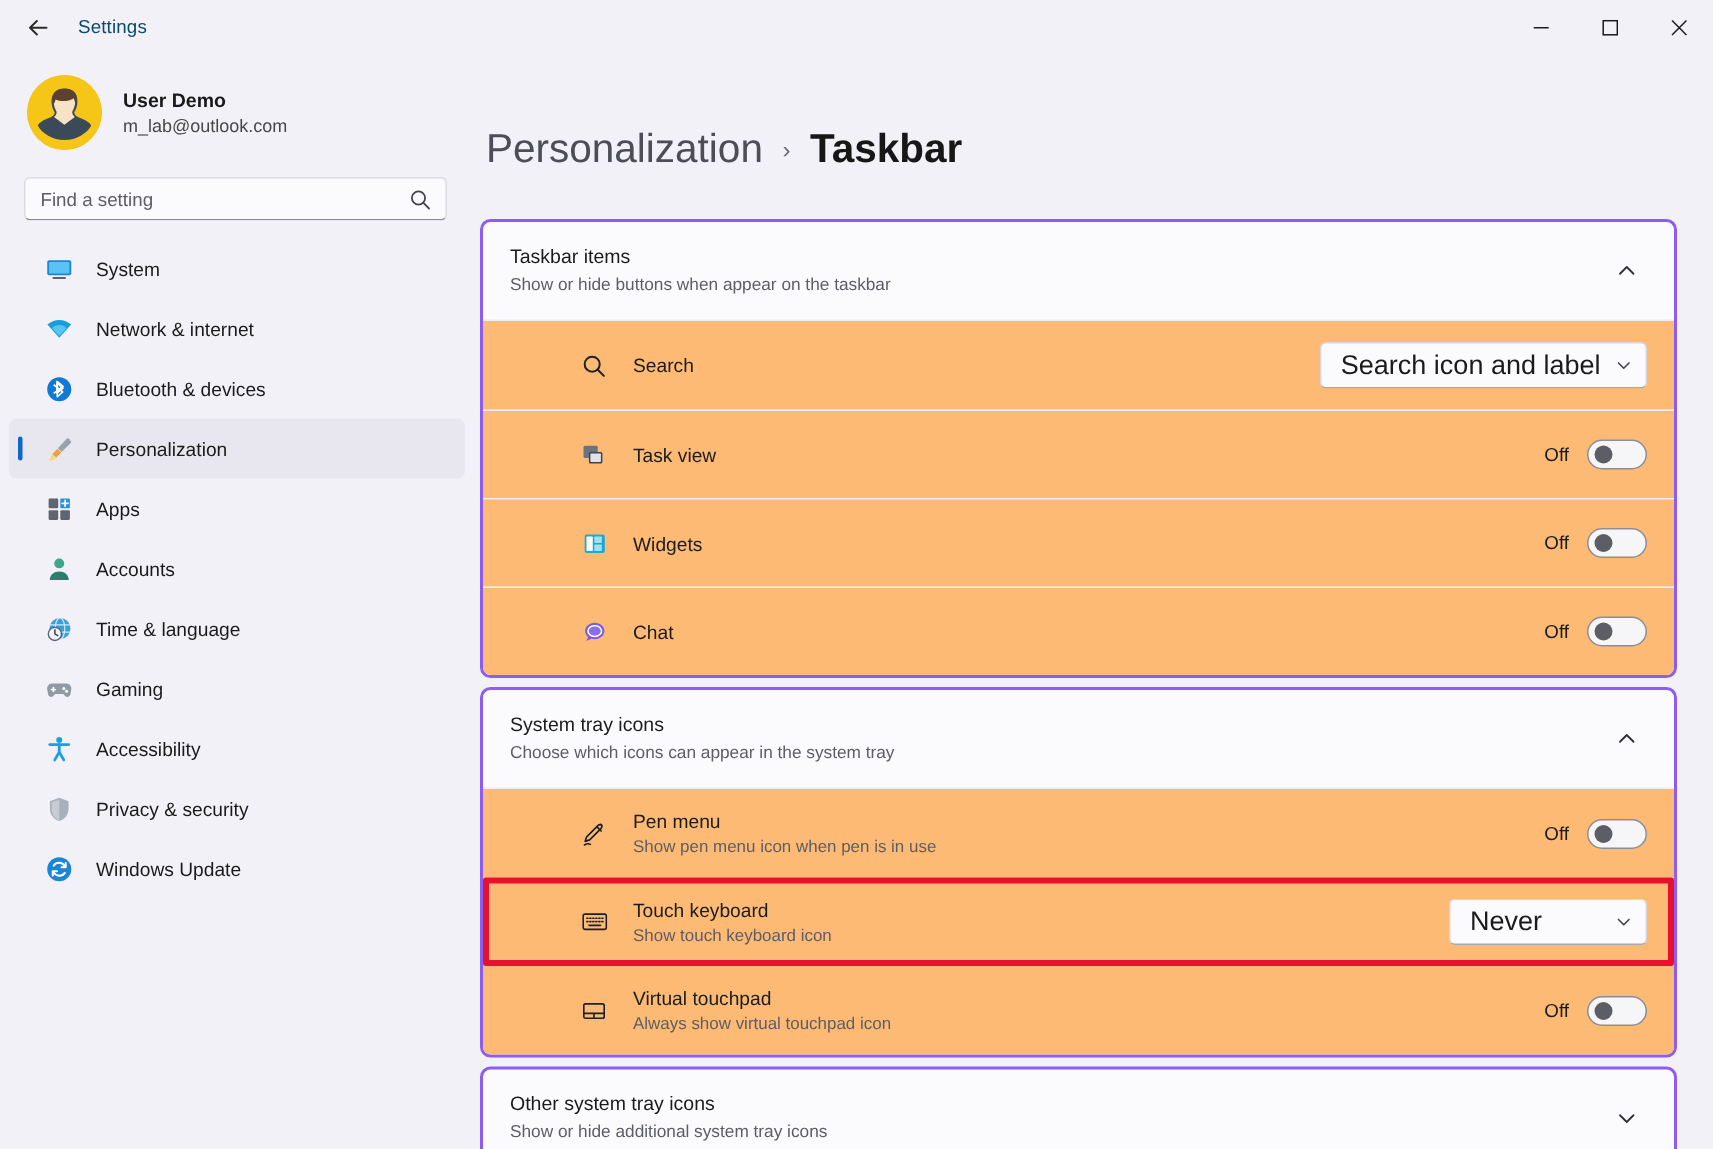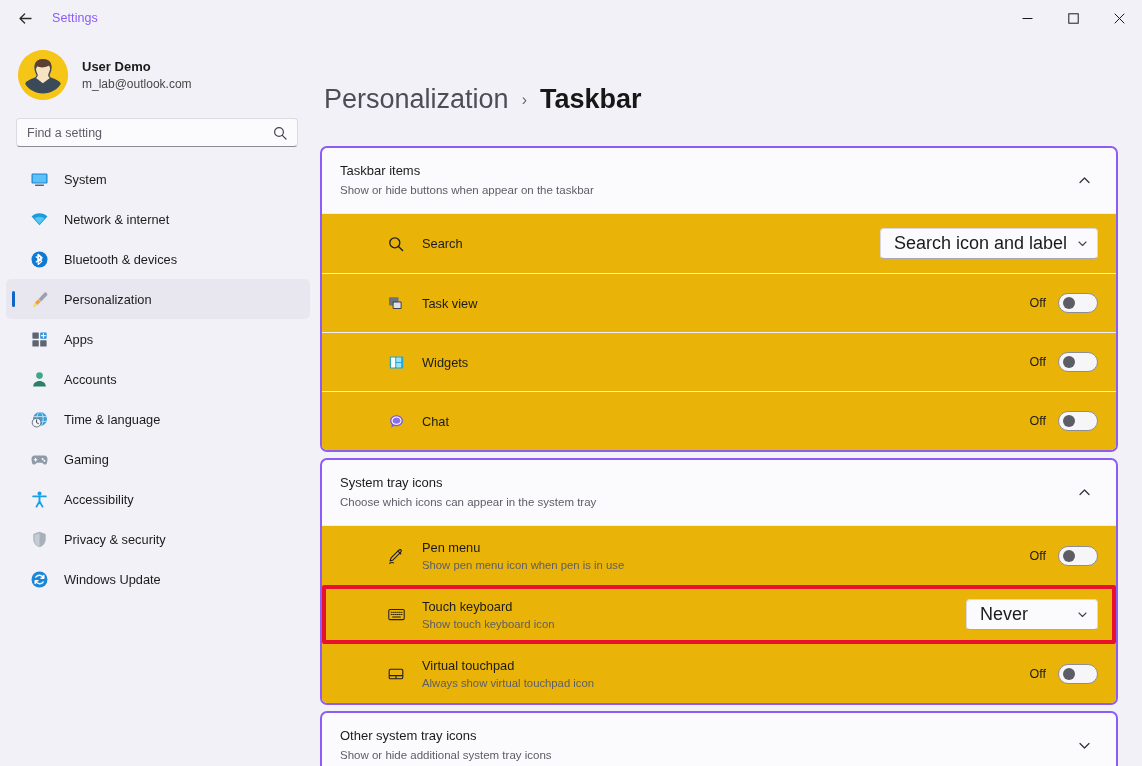--- a/index.html
+++ b/index.html
@@ -31,21 +31,21 @@
   .back-btn {
     width: 34px; height: 30px;
     margin-left: 8px;
     display: flex; align-items: center; justify-content: center;
     border-radius: 4px;
     color: #2b2b2b;
   }
   .back-btn svg { display: block; }
   .title-text {
     font-size: 12.5px;
-    color: #8b5cf6;
+    color: #0c4a6e;
     margin-left: 10px;
     letter-spacing: .1px;
   }
   .win-controls {
     margin-left: auto;
     display: flex;
     height: 36px;
   }
   .win-btn {
     width: 46px; height: 36px;
@@ -200,21 +200,21 @@
     display: flex; align-items: center; justify-content: center;
     color: #2f2f38;
   }
   .divider { height: 1px; background: #ececf1; margin: 0; }
 
   .row {
     display: flex;
     align-items: center;
     min-height: 59px;
     padding: 0 18px 0 62px;
-    background: #eab308;
+    background: #fdba74;
   }
   .row + .row { border-top: 1px solid #efeff3; }
   .row-ico {
     width: 24px; height: 24px;
     display: flex; align-items: center; justify-content: center;
     margin-right: 14px;
     flex: 0 0 24px;
     color: #1f1f28;
   }
   .row-ico svg { display: block; }

